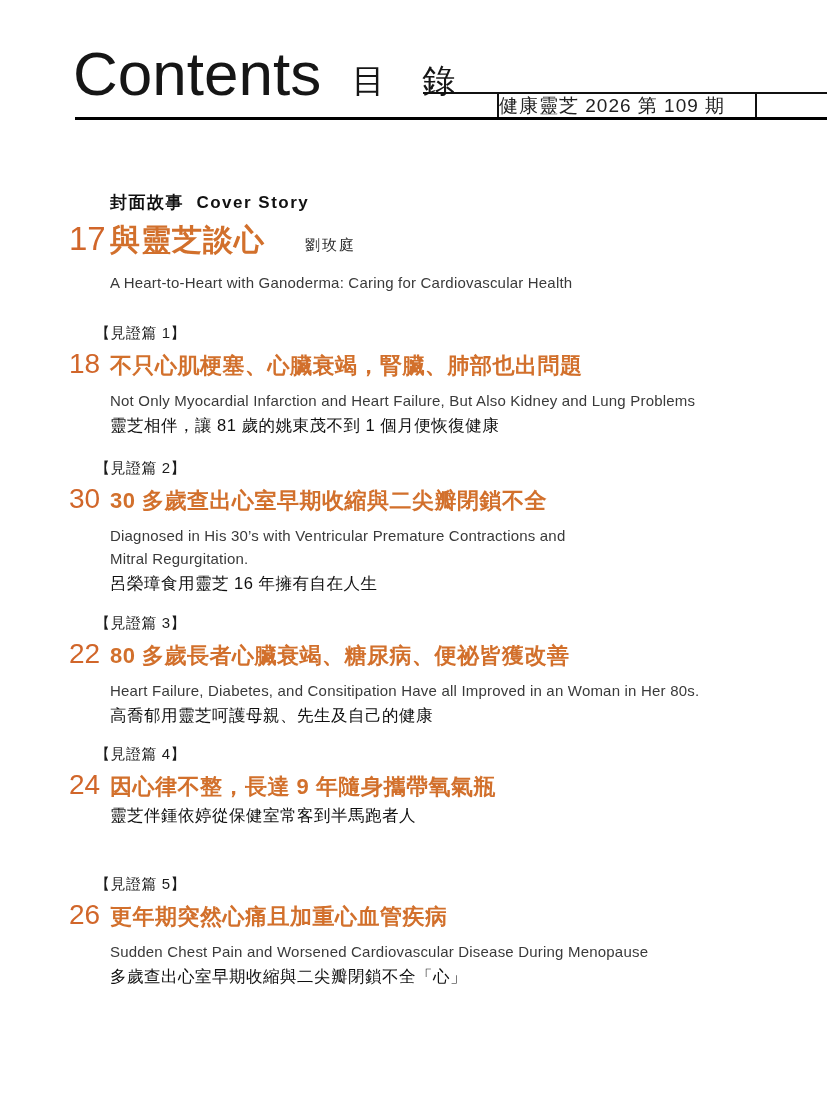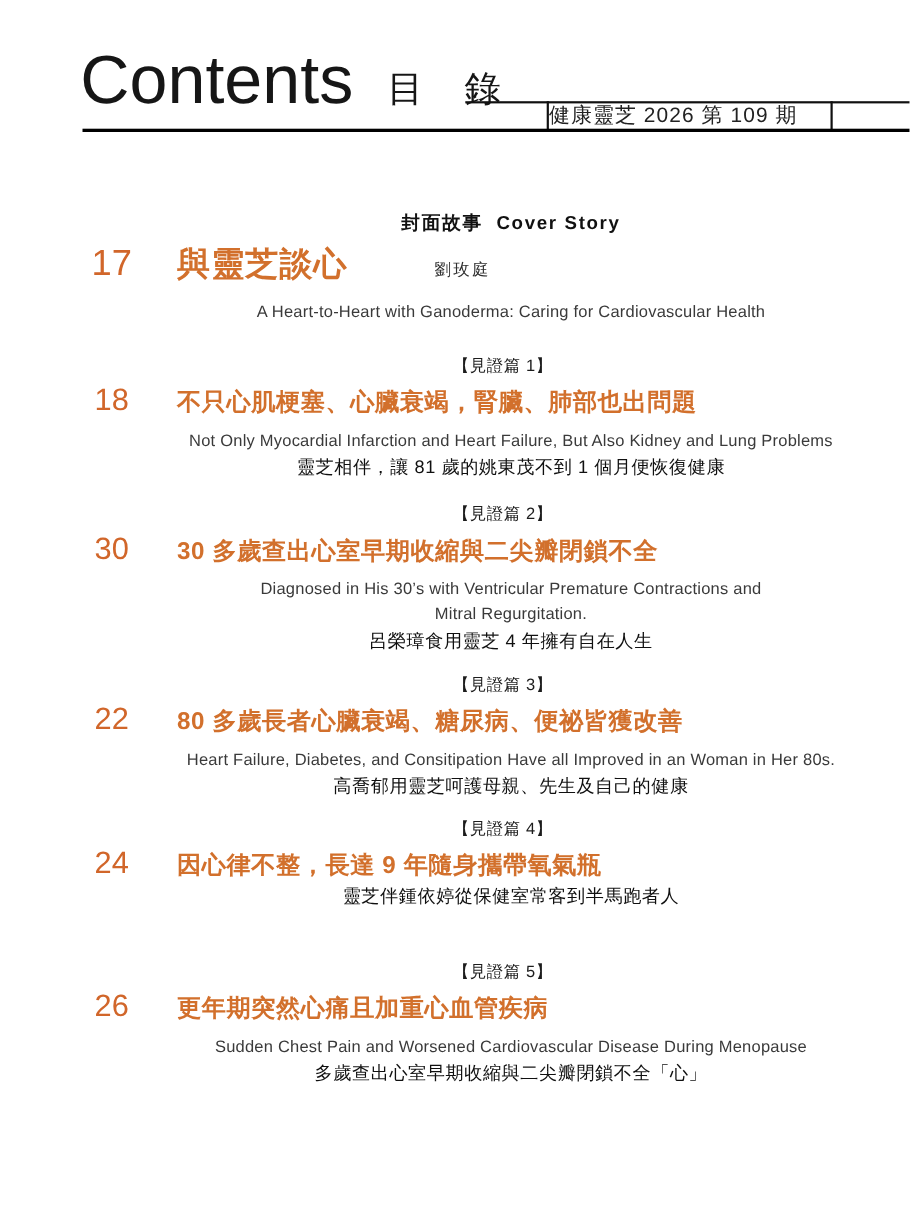--- a/index.html
+++ b/index.html
@@ -39,40 +39,40 @@
     position: absolute; left: 499px; top: 95px; width: 250px;
     font-size: 19px; line-height: 21px; text-align: left;
     color: #222; letter-spacing: 1px; white-space: nowrap;
   }
   .header-rule-heavy {
     position: absolute; left: 75px; top: 117px;
     width: 752px; height: 3px; background: #000;
   }
 
   
-  .toc-section { position: absolute; left: 122px; right: 20px; text-align: center; }
+  .toc-section { position: absolute; left: 110px; right: 20px; }
   .sec-0 { top: 193px; }
   .sec-1 { top: 323px; }
   .sec-2 { top: 458px; }
   .sec-3 { top: 613px; }
   .sec-4 { top: 744px; }
   .sec-5 { top: 874px; }
 
   .cover-label {
     font-size: 17px; font-weight: 700; letter-spacing: 1.5px;
     line-height: 20px; color: #111; white-space: pre;
   }
   .sec-label {
     font-size: 15px; line-height: 19px; color: #1c1c1c;
     margin-left: -15px; letter-spacing: 0.5px;
   }
 
   .title-row {
     display: flex; align-items: baseline;
-    margin-left: -41px; margin-top: 7px; gap: 39px;
+    margin-left: -41px; margin-top: 7px;
   }
   .page-num {
     width: 41px; flex: 0 0 41px;
     font-size: 28px; line-height: 30px;
     color: #d1662a; letter-spacing: 0px;
   }
   .article-title {
     font-size: 22px; font-weight: 700; line-height: 30px;
     color: #d2702c; letter-spacing: 0.5px; white-space: nowrap;
   }
@@ -126,21 +126,21 @@
 </div>
 
 <div class="toc-section sec-2">
   <div class="sec-label">【見證篇 2】</div>
   <div class="title-row">
     <span class="page-num">30</span>
     <span class="article-title">30 多歲查出心室早期收縮與二尖瓣閉鎖不全</span>
   </div>
   <div class="sub-en">Diagnosed in His 30’s with Ventricular Premature Contractions and</div>
   <div class="sub-en cont">Mitral Regurgitation.</div>
-  <div class="sub-cjk">呂榮璋食用靈芝 4 年擁有自在人生</div>
+  <div class="sub-cjk">呂榮璋食用靈芝 16 年擁有自在人生</div>
 </div>
 
 <div class="toc-section sec-3">
   <div class="sec-label">【見證篇 3】</div>
   <div class="title-row">
     <span class="page-num">22</span>
     <span class="article-title">80 多歲長者心臟衰竭、糖尿病、便祕皆獲改善</span>
   </div>
   <div class="sub-en">Heart Failure, Diabetes, and Consitipation Have all Improved in an Woman in Her 80s.</div>
   <div class="sub-cjk">高喬郁用靈芝呵護母親、先生及自己的健康</div>

